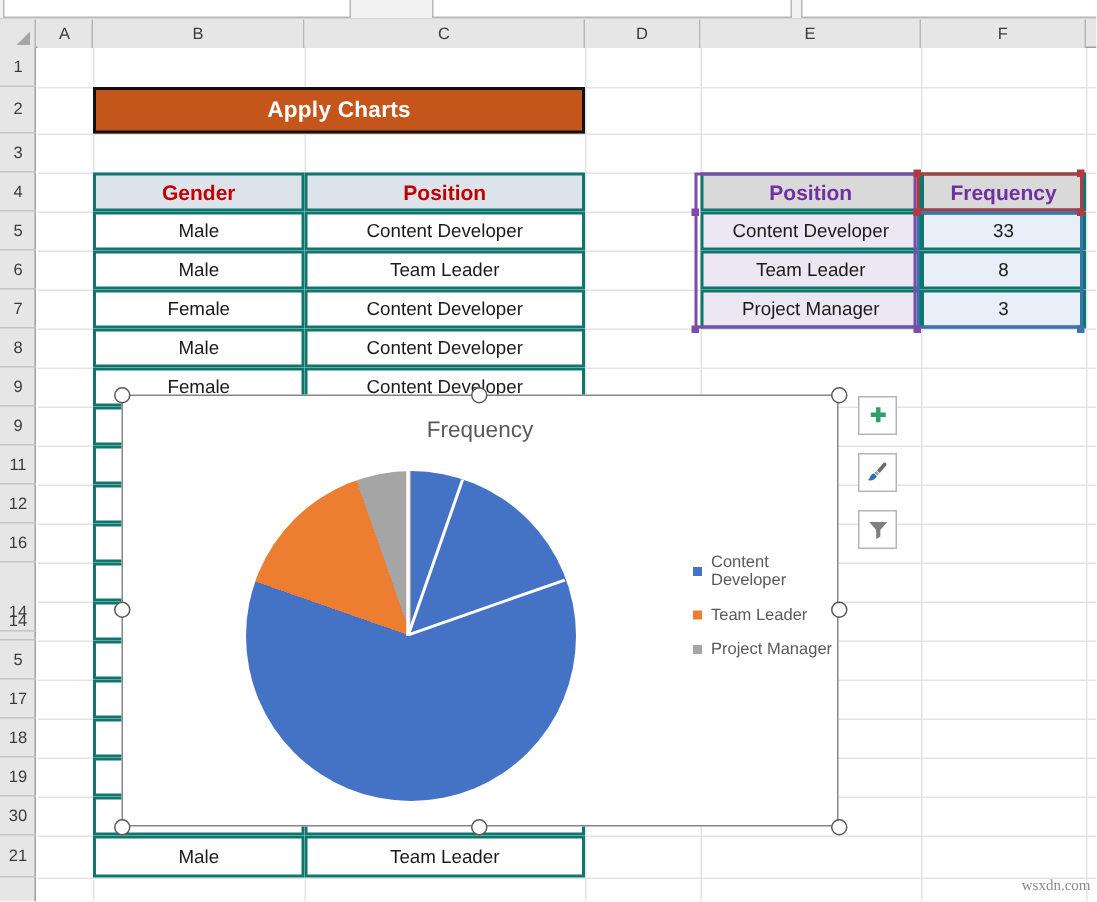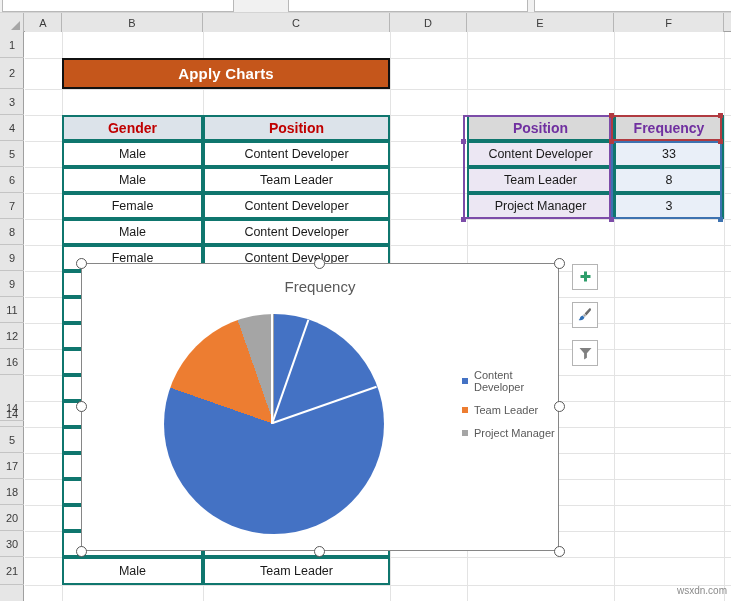--- a/index.html
+++ b/index.html
@@ -175,21 +175,21 @@
   .chart-btn {
     position: absolute; width: 26px; height: 26px;
     background: #ffffff; border: 1px solid #b4b4b4;
     display: flex; align-items: center; justify-content: center;
   }
 
   
   .watermark {
     position: absolute; right: 4px; bottom: 5px;
     font-size: 10px; color: #8a8a8a;
-    font-family: Liberation Sans, sans-serif;
+    font-family: Liberation Serif, serif;
   }
 </style>
 </head>
 <body>
 
 <div id="app">
 
   <div class="top-strip">
     <div class="namebox"></div>
     <div class="fbar-btns"></div>
@@ -223,21 +223,21 @@
         <div class="row-head" style="top: 213px; height: 26px;">9</div>
         <div class="row-head" style="top: 239px; height: 26px;">9</div>
         <div class="row-head" style="top: 265px; height: 26px;">11</div>
         <div class="row-head" style="top: 291px; height: 26px;">12</div>
         <div class="row-head" style="top: 317px; height: 26px;">16</div>
         <div class="row-head" style="top: 343px; height: 26px; margin-top: 20px;">14</div>
         <div class="row-head" style="top: 369px; height: 26px;">14</div>
         <div class="row-head" style="top: 395px; height: 26px;">5</div>
         <div class="row-head" style="top: 421px; height: 26px;">17</div>
         <div class="row-head" style="top: 447px; height: 26px;">18</div>
-        <div class="row-head" style="top: 473px; height: 26px;">20</div>
+        <div class="row-head" style="top: 473px; height: 26px;">19</div>
         <div class="row-head" style="top: 499px; height: 26px;">30</div>
         <div class="row-head" style="top: 525px; height: 28px;">21</div>
       </div>
   </div>
 
   <div class="grid">
     <div id="gridlines">
         <div class="gridline-v" style="left: 37px;"></div>
         <div class="gridline-v" style="left: 178px;"></div>
         <div class="gridline-v" style="left: 365px;"></div>

